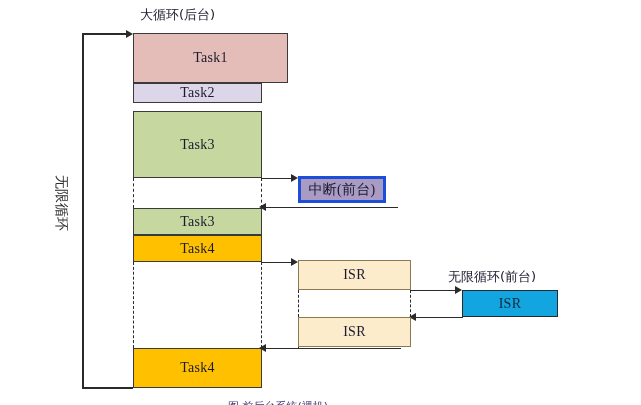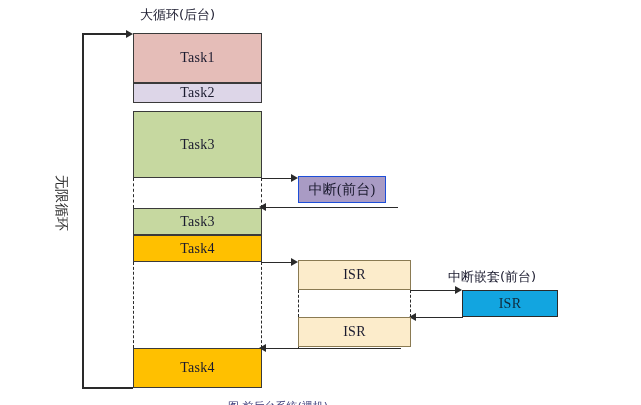--- a/index.html
+++ b/index.html
@@ -28,21 +28,21 @@
   .task-box {
     border: 1px solid #3a3a3a;
   }
   .isr-box {
     border: 1px solid #8a7a52;
   }
   .nest-box {
     border: 1px solid #2a2a2a;
   }
   .int-box {
-    border: 1px solid #1d4ed8;
+    border: 3px solid #1d4ed8;
   }
   .label {
     position: absolute;
     color: #1a1a2e;
     font-size: 15px;
     white-space: nowrap;
   }
   .label-cn {
     font-family: "DejaVu Sans", "Liberation Sans", sans-serif;
     font-size: 13px;
@@ -103,21 +103,21 @@
   <div class="arrow-head arrow-right" style="left:126px; top:30px;"></div>
 
   <div class="vlabel" style="left:70px; top:175px; transform: rotate(90deg);">无限循环</div>
 
   <div class="dashed-v" style="left:133px; top:178px; height:30px;"></div>
   <div class="dashed-v" style="left:261px; top:178px; height:30px;"></div>
 
   <div class="dashed-v" style="left:133px; top:262px; height:86px;"></div>
   <div class="dashed-v" style="left:261px; top:262px; height:86px;"></div>
 
-  <div class="box task-box" style="left:133px; top:33px; width:129px; height:50px; background:#e5bdb8;">Task1</div>
+  <div class="box task-box" style="left:133px; top:33px; width:155px; height:50px; background:#e5bdb8;">Task1</div>
   <div class="box task-box" style="left:133px; top:83px; width:129px; height:20px; background:#ddd6e8;">Task2</div>
   <div class="box task-box" style="left:133px; top:111px; width:129px; height:67px; background:#c6d8a0;">Task3</div>
   <div class="box task-box" style="left:133px; top:208px; width:129px; height:27px; background:#c6d8a0;">Task3</div>
   <div class="box task-box" style="left:133px; top:235px; width:129px; height:27px; background:#ffc000;">Task4</div>
   <div class="box task-box" style="left:133px; top:348px; width:129px; height:40px; background:#ffc000;">Task4</div>
 
   <div class="rule hline" style="left:262px; top:178px; width:32px;"></div>
   <div class="arrow-head arrow-right" style="left:291px; top:174px;"></div>
 
   <div class="box int-box" style="left:298px; top:176px; width:88px; height:27px; background:#a99bc4;">中断(前台)</div>
@@ -129,21 +129,21 @@
   <div class="arrow-head arrow-right" style="left:291px; top:258px;"></div>
 
   <div class="box isr-box" style="left:298px; top:260px; width:113px; height:30px; background:#fceccb;">ISR</div>
 
   <div class="dashed-v" style="left:298px; top:290px; height:27px;"></div>
   <div class="dashed-v" style="left:410px; top:290px; height:27px;"></div>
 
   <div class="rule hline" style="left:411px; top:290px; width:47px;"></div>
   <div class="arrow-head arrow-right" style="left:455px; top:286px;"></div>
 
-  <div class="label label-cn" style="left:448px; top:268px;">中断嵌套(前台)</div>
+  <div class="label label-cn" style="left:448px; top:268px;">无限循环(前台)</div>
   <div class="box nest-box" style="left:462px; top:290px; width:96px; height:27px; background:#12a5e0; color:#102a3a;">ISR</div>
 
   <div class="rule hline" style="left:415px; top:317px; width:48px;"></div>
   <div class="arrow-head arrow-left" style="left:409px; top:313px;"></div>
 
   <div class="box isr-box" style="left:298px; top:317px; width:113px; height:30px; background:#fceccb;">ISR</div>
 
   <div class="rule hline" style="left:265px; top:348px; width:136px;"></div>
   <div class="rule vline" style="left:298px; top:347px; height:1px;"></div>
   <div class="arrow-head arrow-left" style="left:259px; top:344px;"></div>

